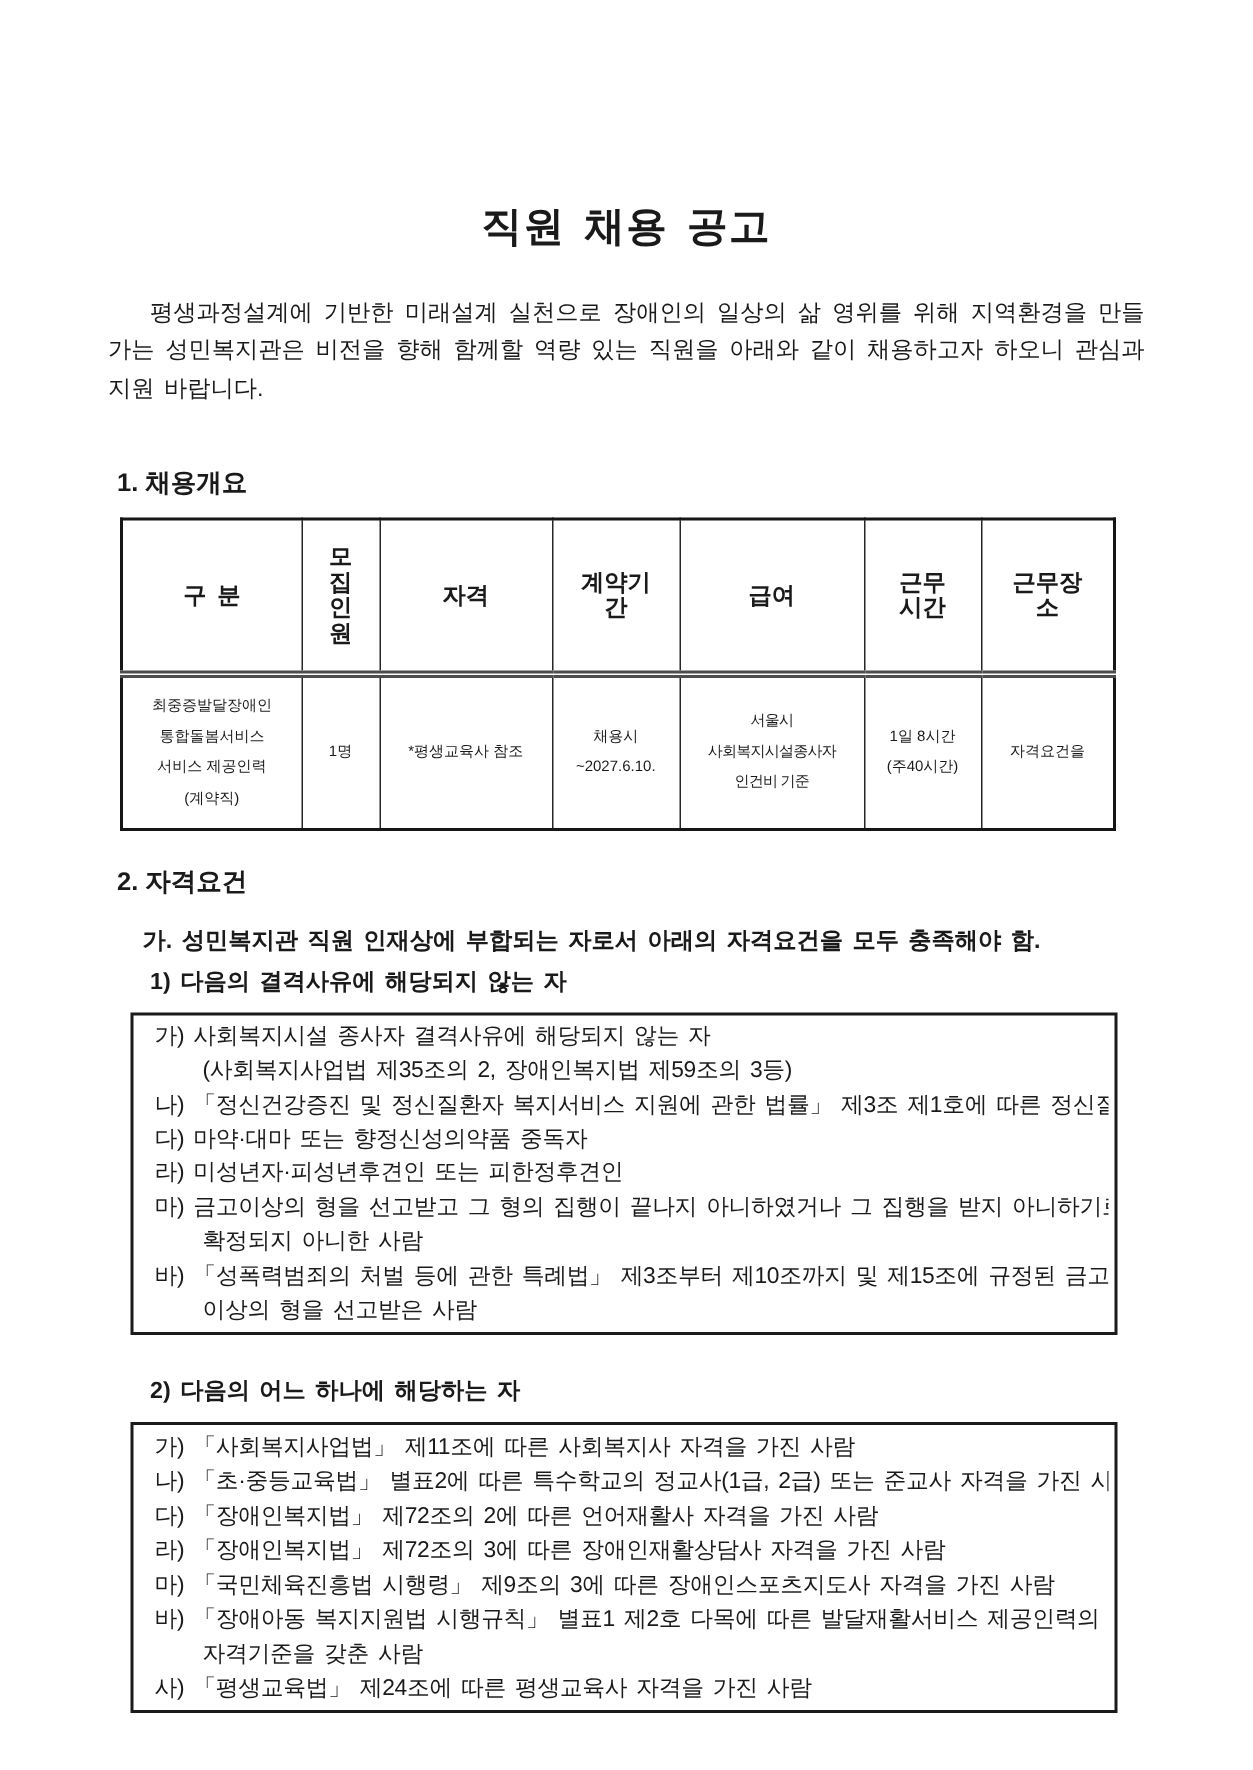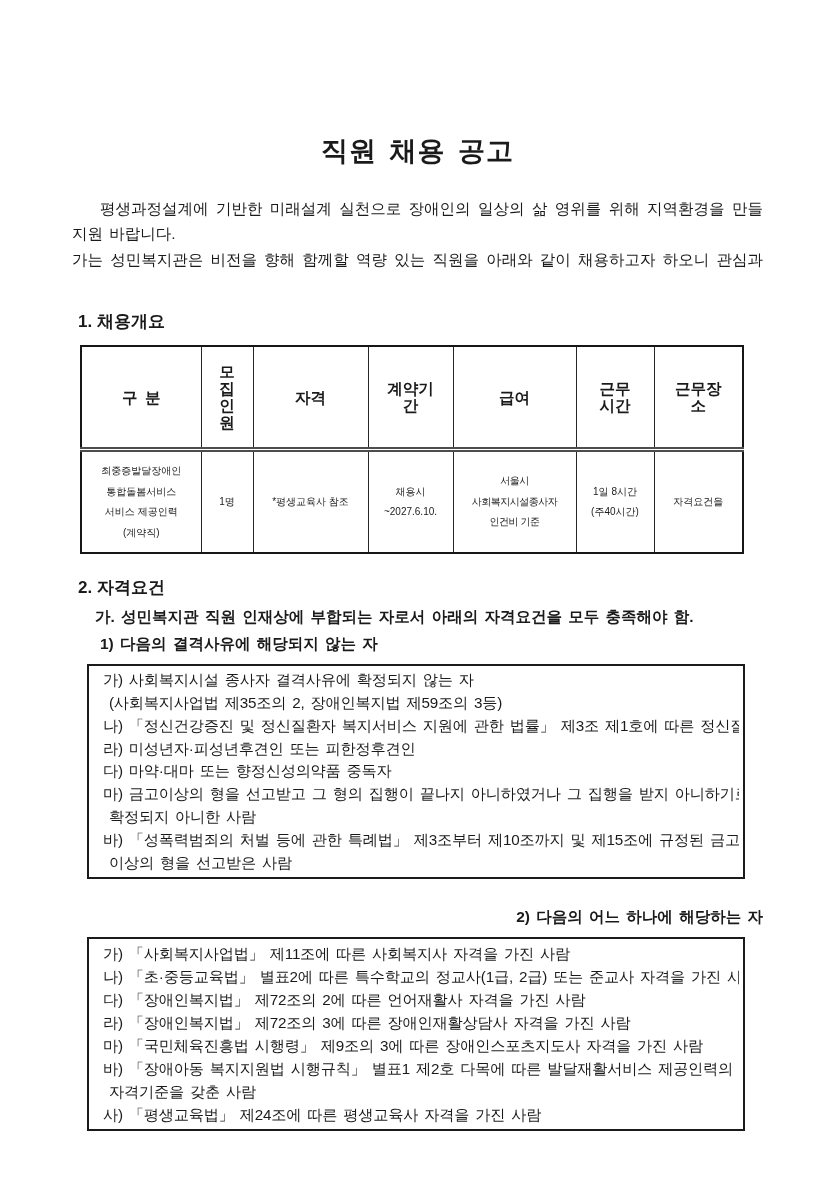--- a/index.html
+++ b/index.html
@@ -45,51 +45,51 @@
   }
   table.overview td{
     border:1.5px solid #262626;
     font-size:10px;font-weight:normal;
     height:100px;line-height:20.5px;
     white-space:pre-line;vertical-align:middle;text-align:center;
     padding:0;
   }
   td.cell-category{font-size:14px;line-height:21px;}
   td.cell-salary{font-size:13.5px;letter-spacing:-0.5px;line-height:20px;}
-  .sub-note{margin:7px 0 0 23px;font-size:15.5px;font-weight:bold;line-height:22px;word-spacing:2px;}
+  .sub-note{margin:18px 0 0 23px;font-size:15.5px;font-weight:bold;line-height:22px;word-spacing:2px;}
   .sub-part{font-size:15.5px;font-weight:bold;line-height:22px;word-spacing:2px;}
   .sub-part.p1{margin:5px 0 0 28px;}
-  .sub-part.p2{margin:27px 0 0 28px;text-align:right;}
+  .sub-part.p2{margin:27px 0 0 28px;}
   .qbox{
     margin:9px 0 0 15px;
     width:658px;box-sizing:border-box;
     border:2px solid #1b1b1b;
     padding:3px 4px 3px 0;
     background:#ffffff;
   }
   .qbox .qline{
     font-size:15.2px;line-height:22.8px;
     padding-left:14px;
     white-space:nowrap;overflow:hidden;
     word-spacing:2px;letter-spacing:-0.2px;
   }
   .qbox.box2 .qline{line-height:23px;}
-  .qbox .qline.cont{padding-left:20px;}
+  .qbox .qline.cont{padding-left:46px;}
 </style>
 </head>
 <body>
 
 <div class="page">
 
   <div class="doc-title">직원 채용 공고</div>
 
   <div class="intro">
     <div class="pline first">평생과정설계에 기반한 미래설계 실천으로 장애인의 일상의 삶 영위를 위해 지역환경을 만들어</div>
+    <div class="pline">가는 성민복지관은 비전을 향해 함께할 역량 있는 직원을 아래와 같이 채용하고자 하오니 관심과</div>
     <div class="pline last">지원 바랍니다.</div>
-    <div class="pline">가는 성민복지관은 비전을 향해 함께할 역량 있는 직원을 아래와 같이 채용하고자 하오니 관심과</div>
   </div>
 
   <div class="sec-heading h-overview">1. 채용개요</div>
 
   <table class="overview">
     <colgroup>
       <col style="width:120px">
         <col style="width:52px">
         <col style="width:115px">
       <col style="width:85px">
@@ -127,25 +127,25 @@
         <td>자격요건을</td>
       </tr>
     </tbody>
   </table>
 
   <div class="sec-heading h-qual">2. 자격요건</div>
   <div class="sub-note">가. 성민복지관 직원 인재상에 부합되는 자로서 아래의 자격요건을 모두 충족해야 함.</div>
   <div class="sub-part p1">1) 다음의 결격사유에 해당되지 않는 자</div>
 
   <div class="qbox box1">
-    <div class="qline">가) 사회복지시설 종사자 결격사유에 확정되지 않는 자</div>
+    <div class="qline">가) 사회복지시설 종사자 결격사유에 해당되지 않는 자</div>
     <div class="qline cont">(사회복지사업법 제35조의 2, 장애인복지법 제59조의 3등)</div>
     <div class="qline">나) 「정신건강증진 및 정신질환자 복지서비스 지원에 관한 법률」 제3조 제1호에 따른 정신질환자</div>
+    <div class="qline">다) 마약·대마 또는 향정신성의약품 중독자</div>
     <div class="qline">라) 미성년자·피성년후견인 또는 피한정후견인</div>
-    <div class="qline">다) 마약·대마 또는 향정신성의약품 중독자</div>
     <div class="qline">마) 금고이상의 형을 선고받고 그 형의 집행이 끝나지 아니하였거나 그 집행을 받지 아니하기로</div>
     <div class="qline cont">확정되지 아니한 사람</div>
     <div class="qline">바) 「성폭력범죄의 처벌 등에 관한 특례법」 제3조부터 제10조까지 및 제15조에 규정된 금고</div>
     <div class="qline cont">이상의 형을 선고받은 사람</div>
   </div>
 
   <div class="sub-part p2">2) 다음의 어느 하나에 해당하는 자</div>
 
   <div class="qbox box2">
     <div class="qline">가) 「사회복지사업법」 제11조에 따른 사회복지사 자격을 가진 사람</div>

